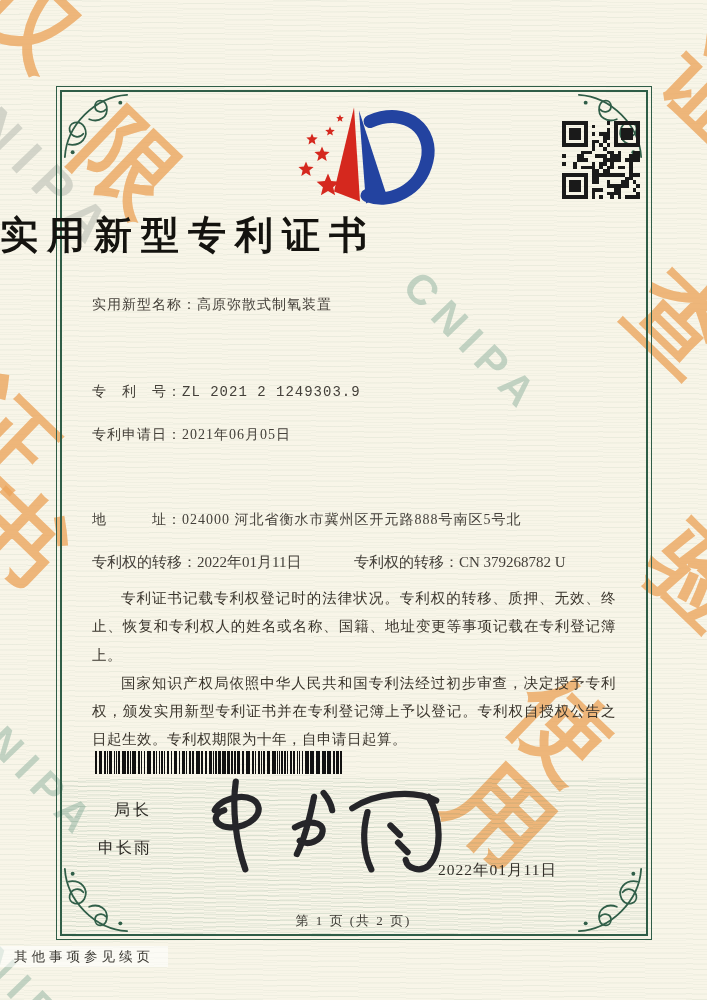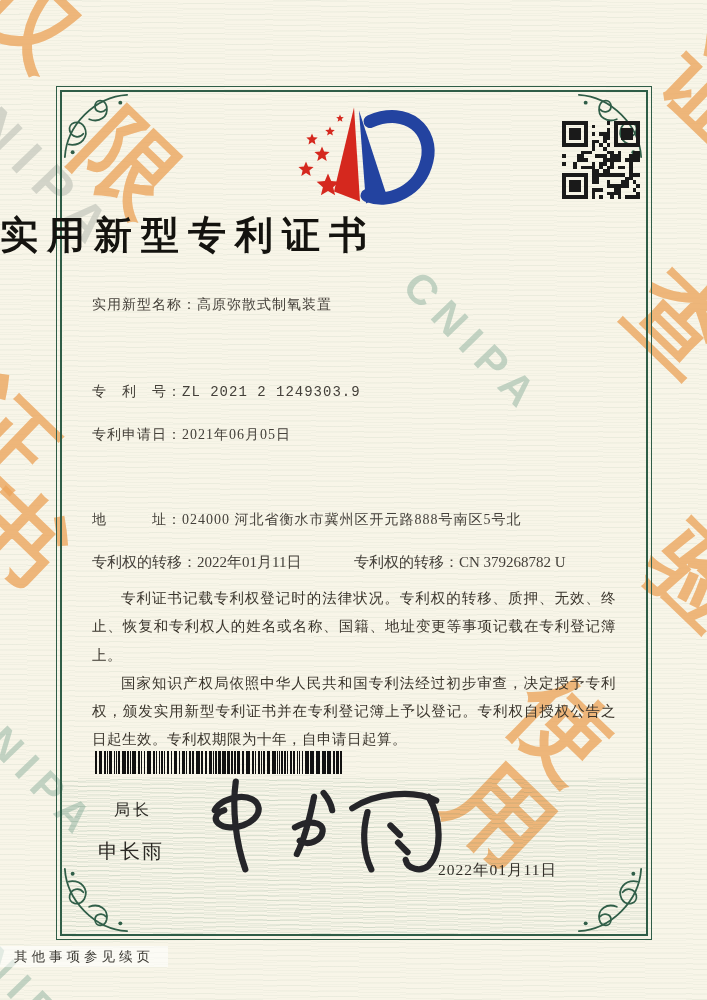--- a/index.html
+++ b/index.html
@@ -42,21 +42,21 @@
   .body-text{left:92px;top:584px;width:524px;z-index:4;font-size:14.5px;line-height:1.95;
              color:#3a352c;text-align:justify;letter-spacing:.5px;}
   .body-text p{margin:0;text-indent:2em;}
   
   .barcode{left:95px;top:751px;width:250px;height:23px;z-index:4;}
   .sig-band{left:60px;top:778px;width:586px;height:156px;z-index:3;
     background-image:
       repeating-linear-gradient(1.8deg, rgba(73,125,94,.10) 0 1px, rgba(0,0,0,0) 1px 4px),
       repeating-linear-gradient(-1.8deg, rgba(73,125,94,.08) 0 1px, rgba(0,0,0,0) 1px 5px);}
   .signer-title{left:98px;top:800px;font-size:16px;letter-spacing:3px;z-index:4;color:#2c2a25;margin-left:16px;}
-  .signer-name{left:98px;top:838px;font-size:20px;letter-spacing:2px;z-index:4;color:#2c2a25;}
+  .signer-name{left:98px;top:838px;font-size:16px;letter-spacing:2px;z-index:4;color:#2c2a25;}
   .signature{left:198px;top:772px;width:255px;height:105px;z-index:4;}
   .issue-date{left:438px;top:860px;font-size:15.5px;letter-spacing:1px;z-index:4;color:#33302a;}
   .page-note{left:0;top:912px;width:707px;text-align:center;font-size:13px;letter-spacing:2px;z-index:4;color:#3c3a34;}
   .footer-note{left:0;top:948px;width:707px;text-align:left;font-size:13.5px;letter-spacing:4px;z-index:4;color:#3c3a34;}
   .footer-note span{background:rgba(255,255,255,.55);padding:3px 14px;}
 </style>
 </head>
 <body>
 
 <div class="page">
@@ -450,15 +450,16 @@
     <path d="M118 26 C114 46 108 70 100 86"></path>
     <path d="M98 58 C112 50 128 52 127 62 C126 72 112 78 103 72"></path>
     <path d="M128 22 C133 28 136 34 137 40"></path>
     <path d="M158 38 C182 22 222 18 246 30"></path>
     <path d="M174 42 C168 64 170 86 178 102"></path>
     <path d="M238 26 C252 50 252 84 238 98 C230 105 216 102 214 92"></path>
     <path d="M198 56 L208 66 M206 74 L216 84"></path>
   </svg>
   <div class="abs issue-date">2022年01月11日</div>
 
+  <div class="abs page-note">第 1 页 (共 2 页)</div>
   <div class="abs footer-note"><span>其他事项参见续页</span></div>
 
 </div>
 
 </body></html>

